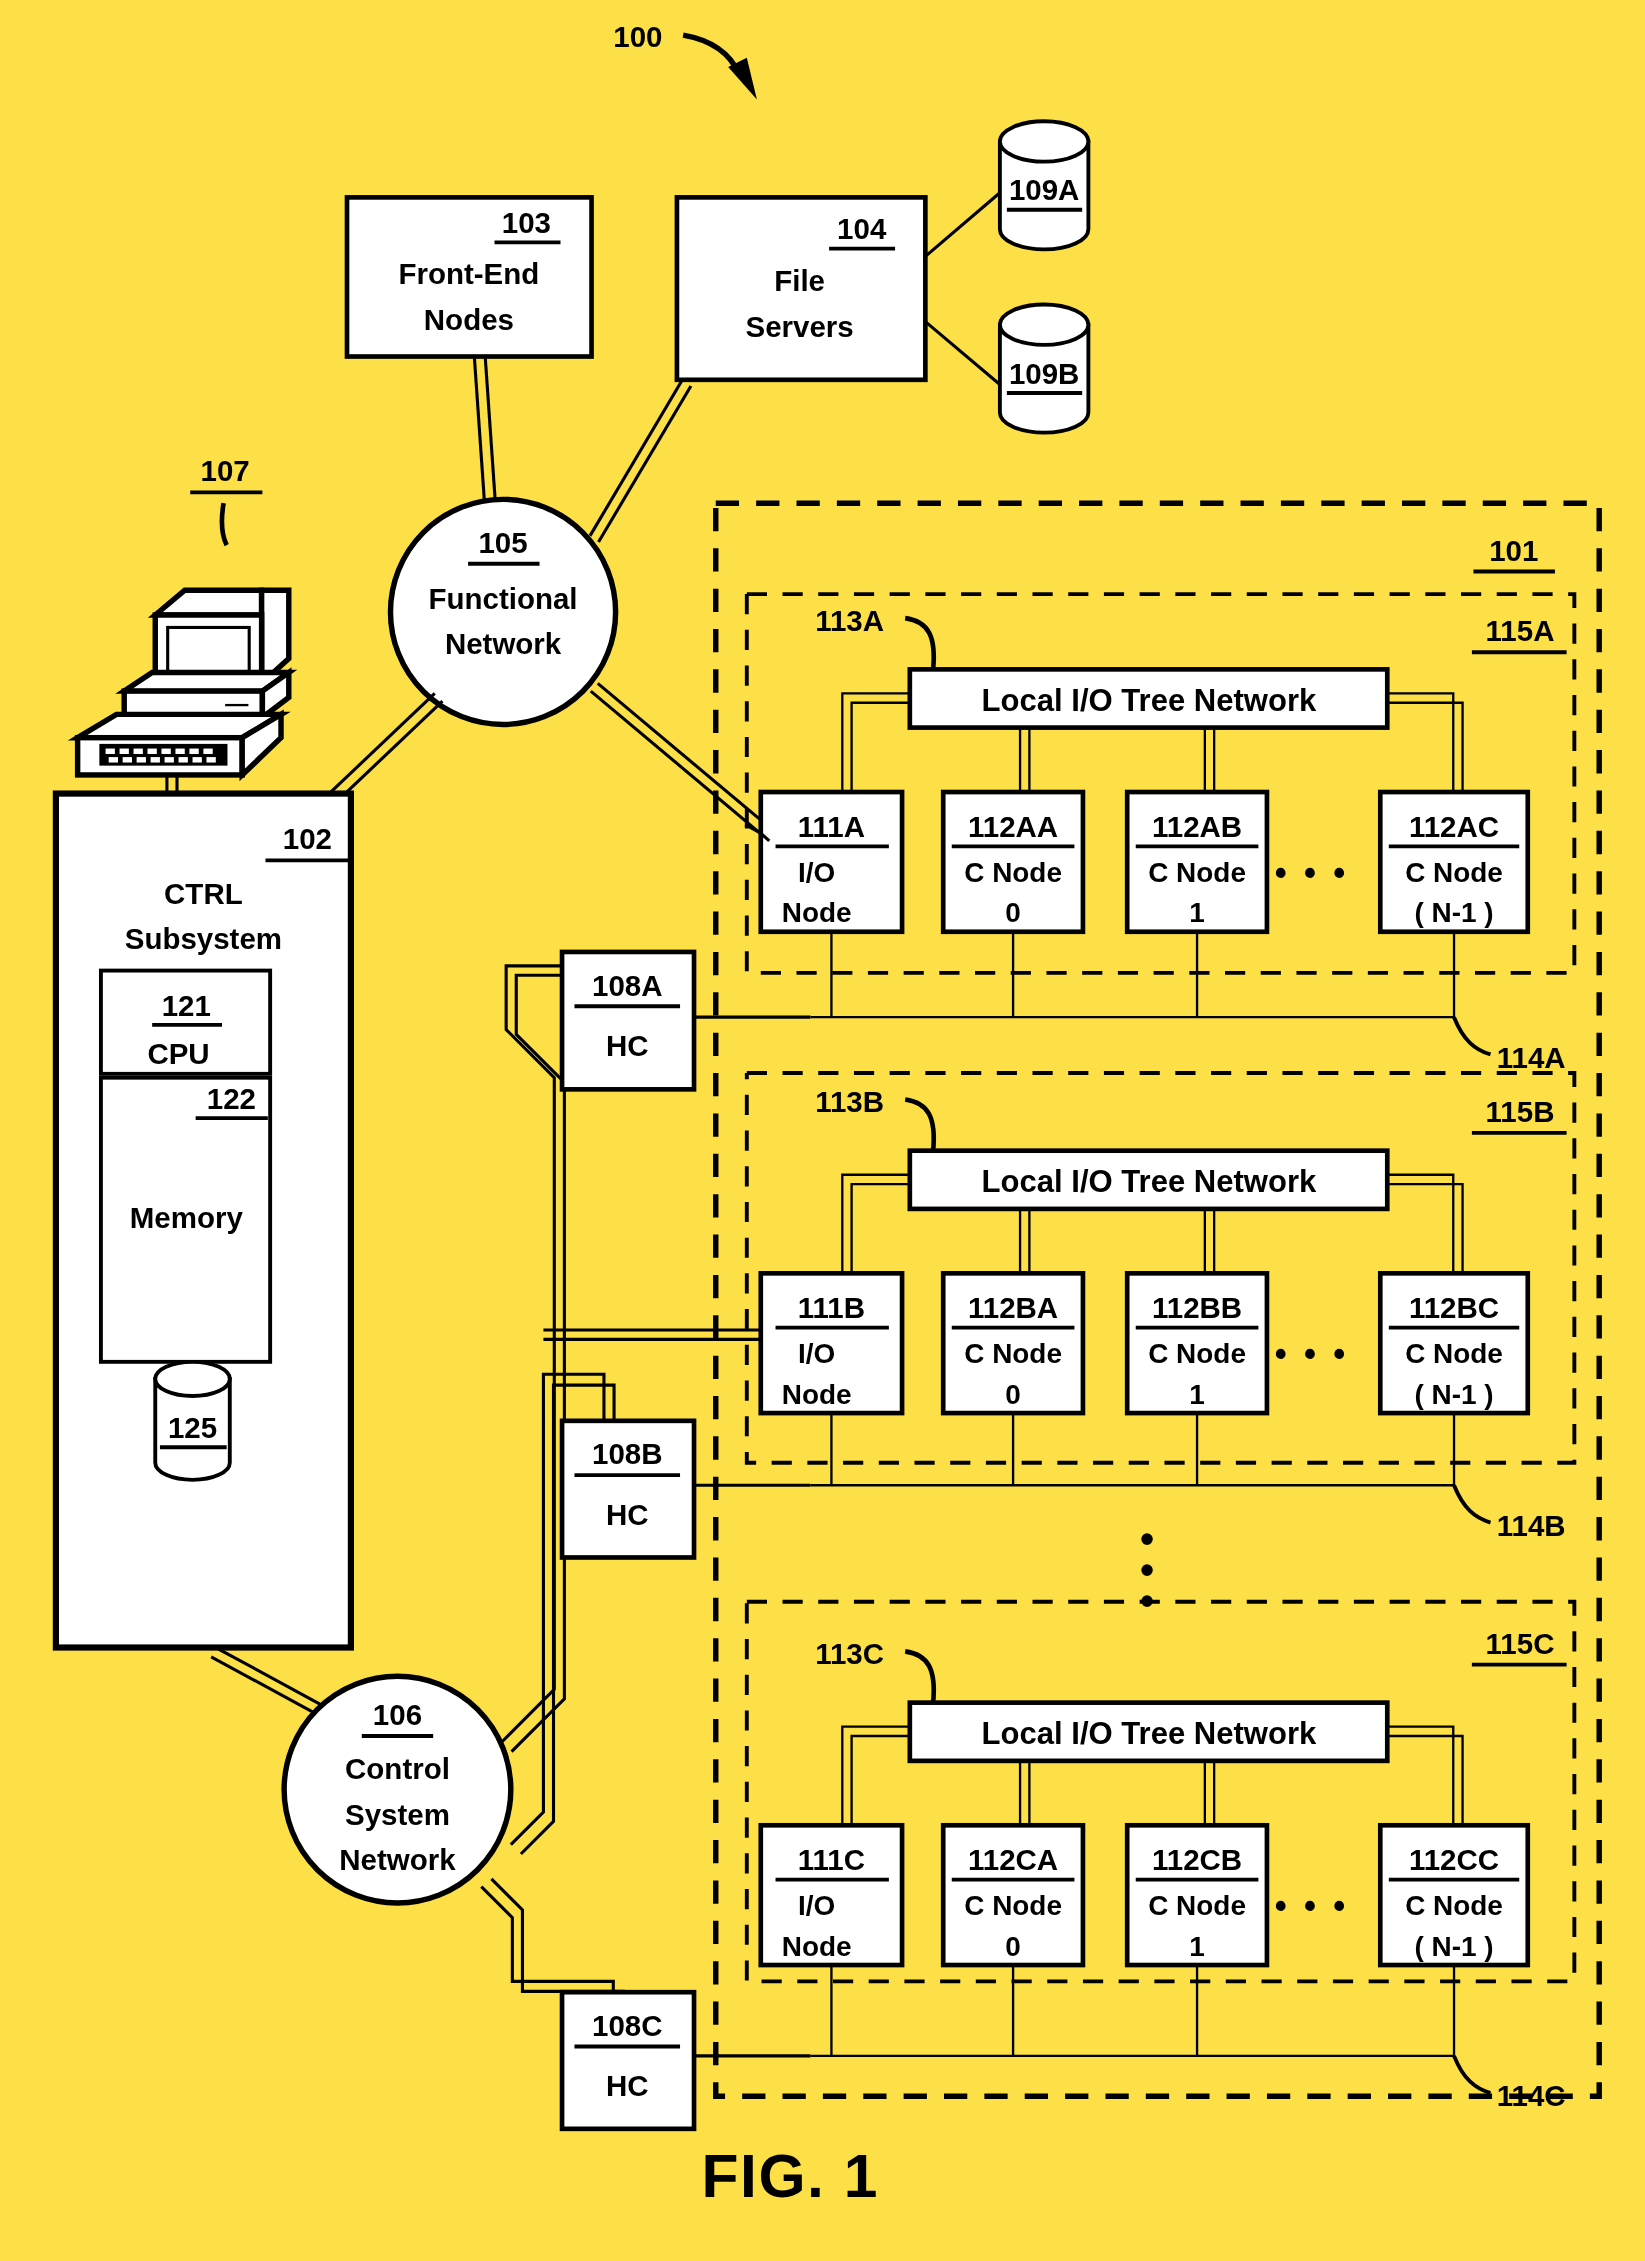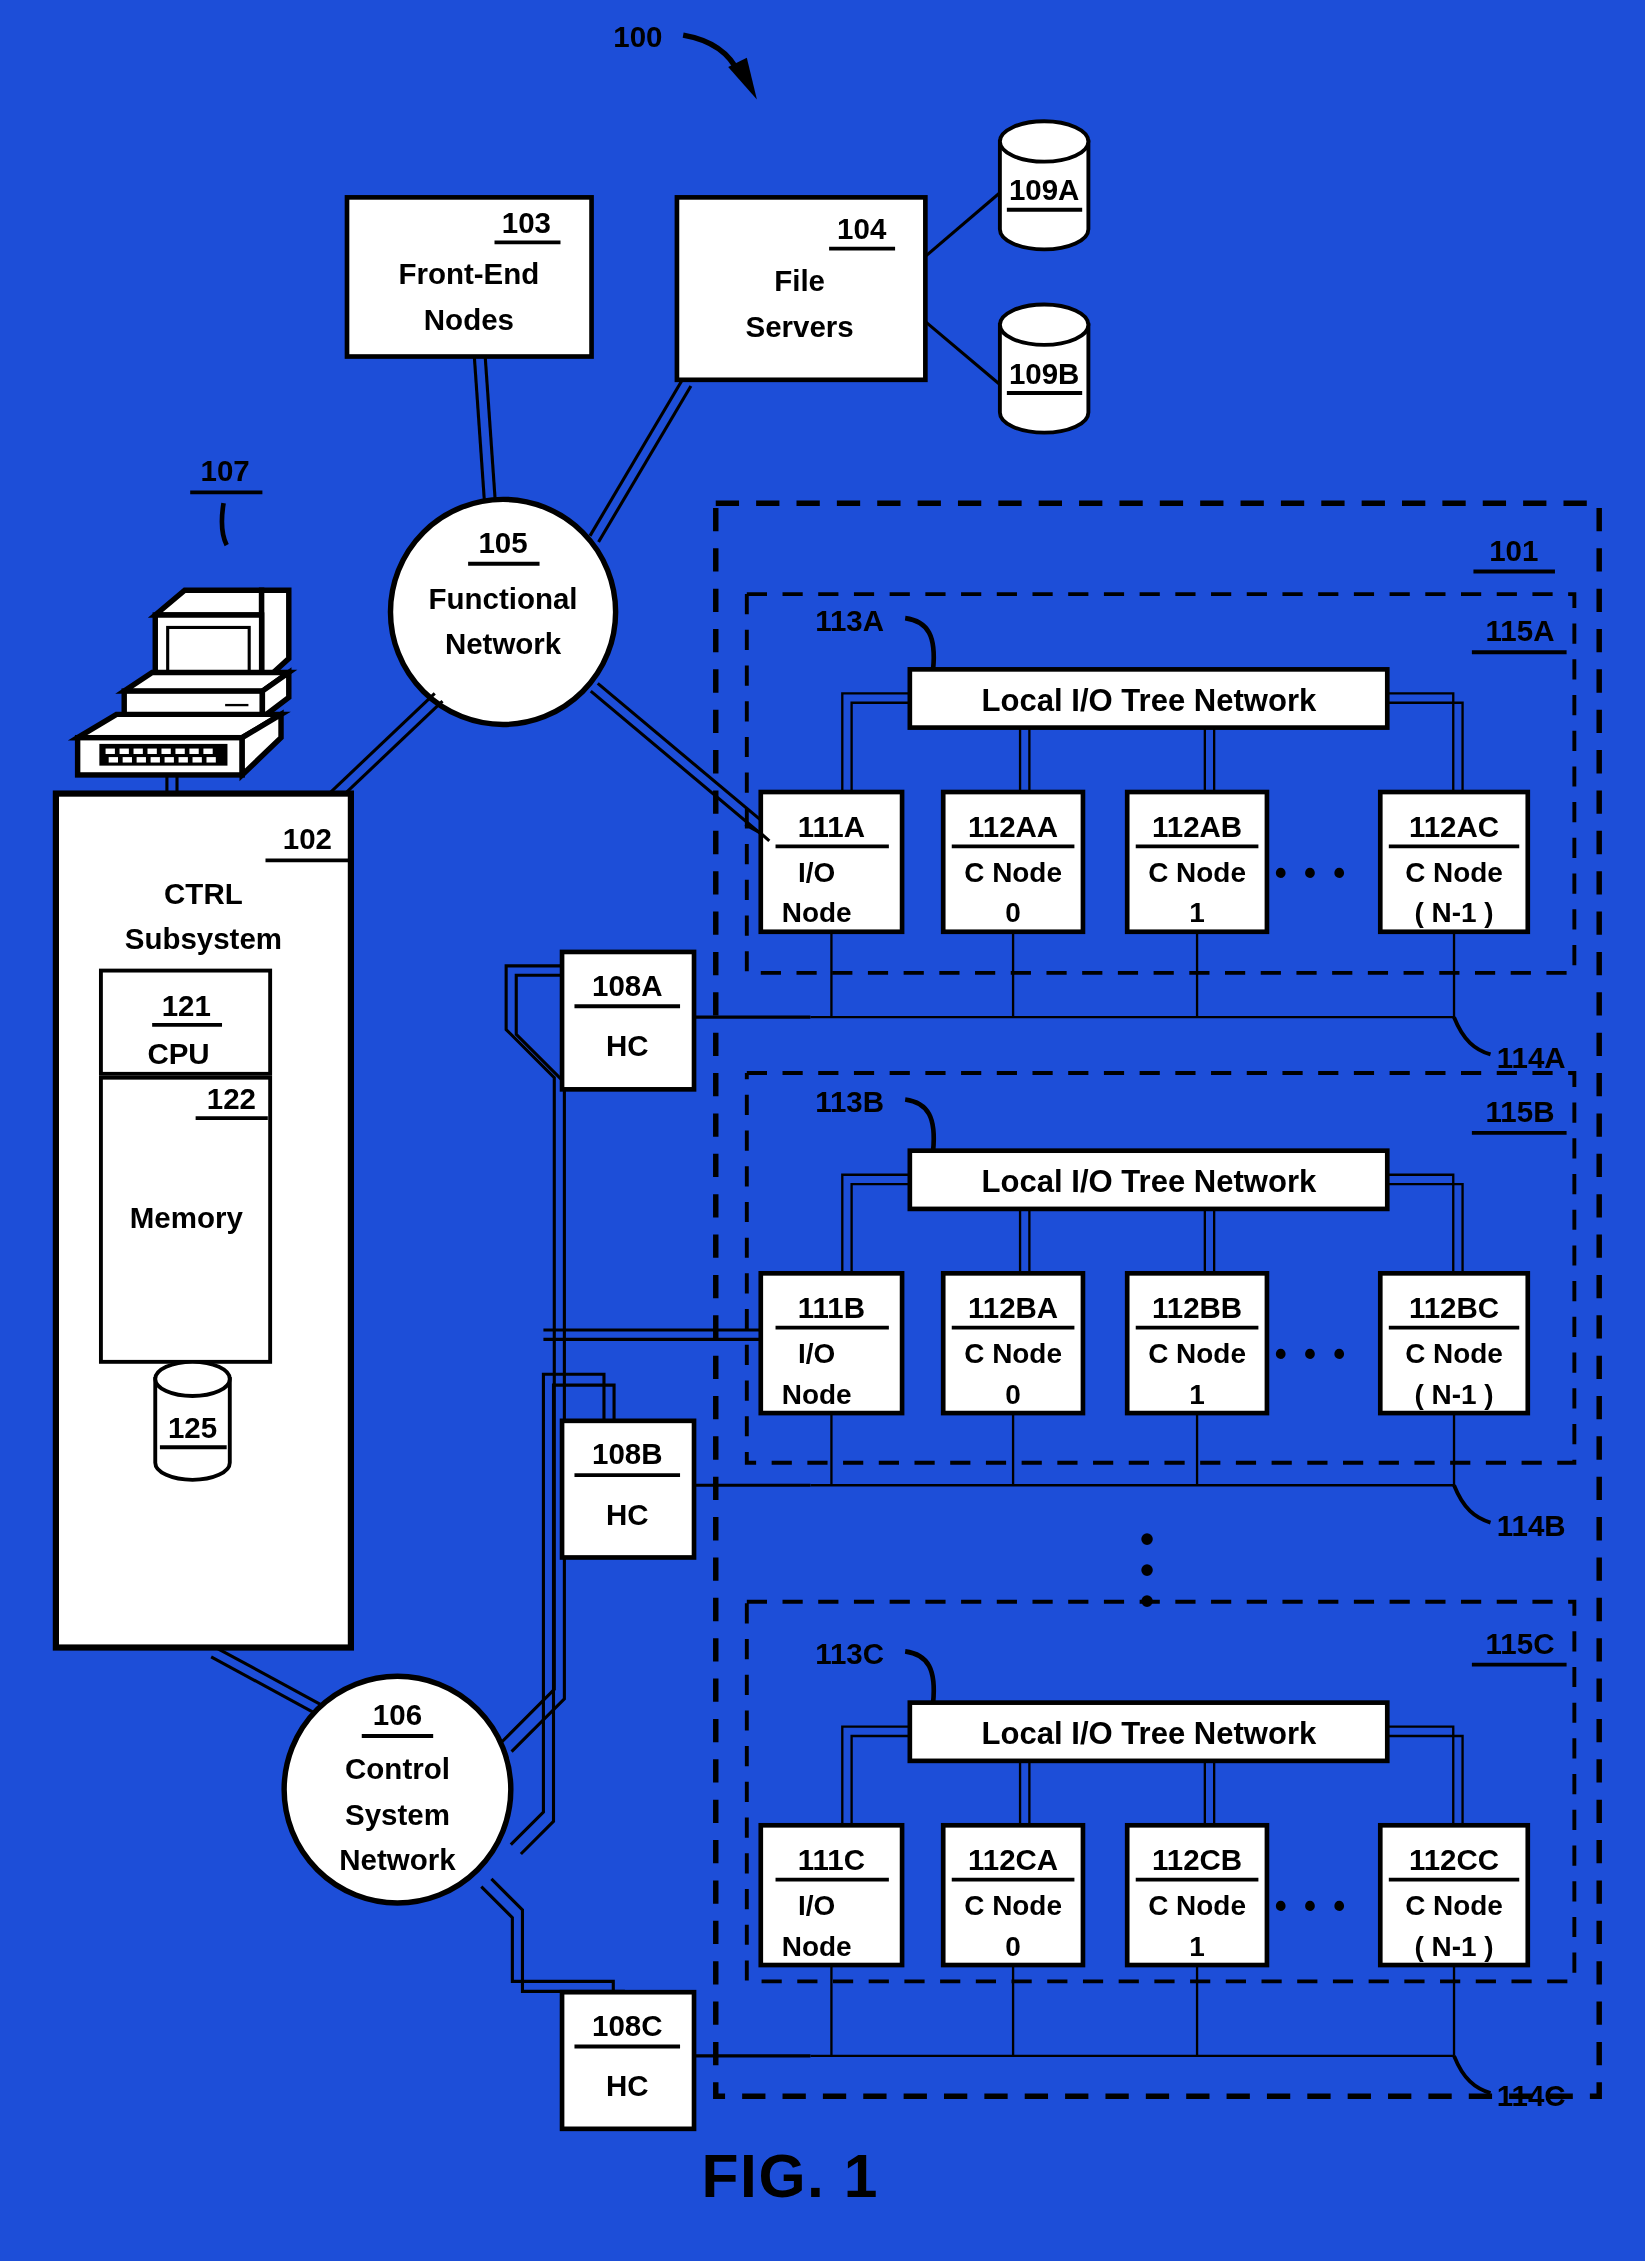--- a/index.html
+++ b/index.html
@@ -1,17 +1,17 @@
 <!DOCTYPE html>
 <html style="font-size:12.4px"><head>
 <meta charset="utf-8">
 <style>
   html,body{margin:0;padding:0;background:#fff;}
   body{width:1645px;height:2261px;font-family:"Liberation Sans",sans-serif;}
-  #fig{position:relative;width:1645px;height:2261px;background:#1d4ed8;text-decoration:underline;}
+  #fig{position:relative;width:1645px;height:2261px;background:#fde047;text-decoration:underline;}
   svg{display:block;}
   text{font-family:"Liberation Sans",sans-serif;fill:#000;}
   .ref{font-weight:bold;font-size:38px;text-anchor:middle;}
   .reflbl{font-weight:bold;font-size:38px;}
   .boxlbl{font-weight:bold;font-size:38px;text-anchor:middle;}
   .nodelbl{font-weight:bold;font-size:36px;text-anchor:middle;}
   .treelbl{font-weight:bold;font-size:40px;text-anchor:middle;}
   .circlbl{font-weight:bold;font-size:38px;text-anchor:middle;}
   .figcap{font-weight:bold;font-size:78px;text-anchor:middle;letter-spacing:2px;}
   .dots{font-weight:bold;font-size:44px;text-anchor:middle;letter-spacing:5px;}

